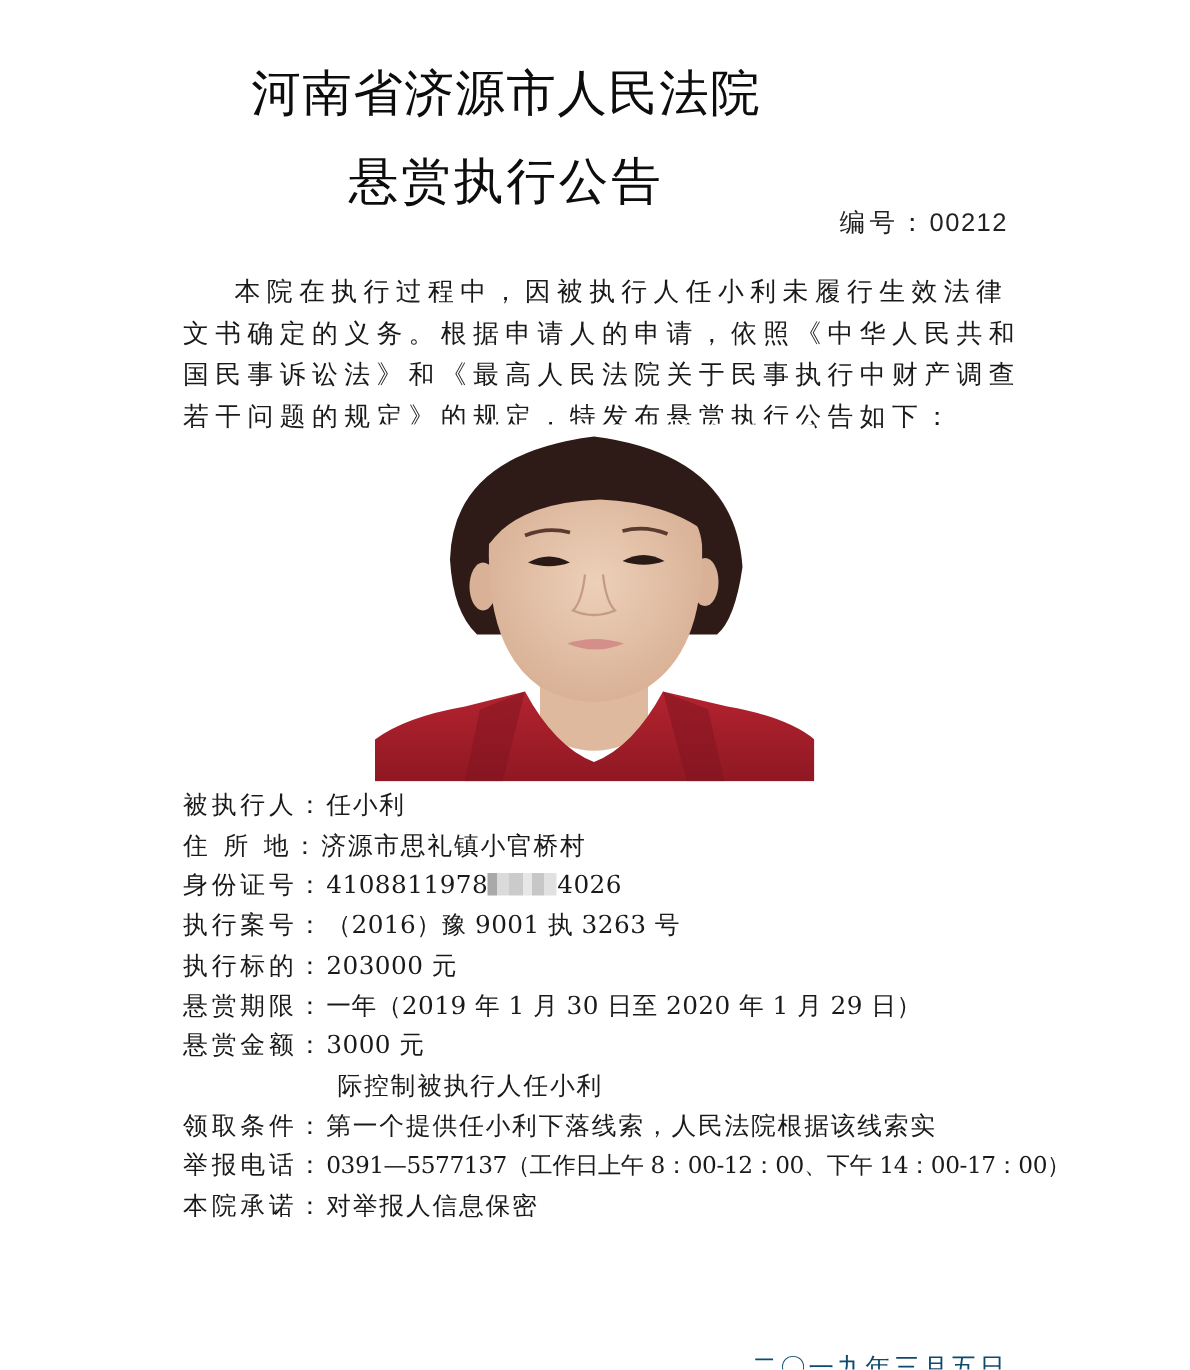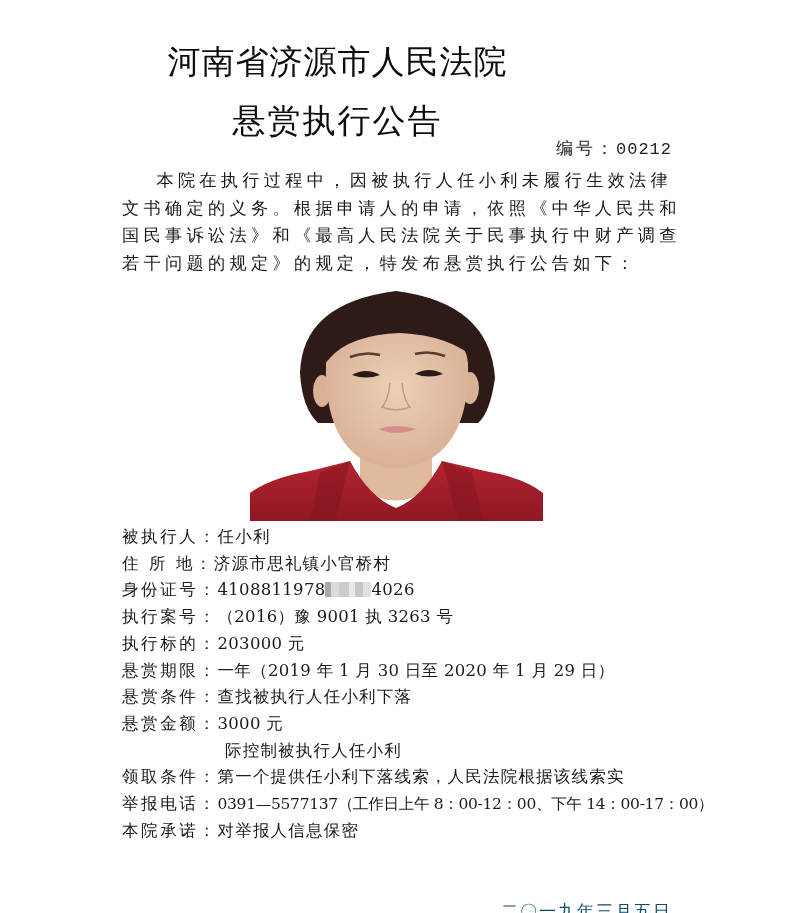--- a/index.html
+++ b/index.html
@@ -13,24 +13,24 @@
     font-family: "DejaVu Serif", "Liberation Serif", serif;
     font-size: 33px; letter-spacing: 1px; color: #0d0d0d; font-weight: normal;
   }
   #title1 { top: 18px; }
   #title2 { top: 72px; letter-spacing: 2px; }
 
   .serial {
     position: absolute; top: 137px; right: 121px;
     font-size: 17px; letter-spacing: 3px; color: #222;
   }
-  .serial .num { font-family: Liberation Mono, monospace; letter-spacing: 1px; }
+  .serial .num { font-family: Liberation Sans, sans-serif; letter-spacing: 1px; }
 
   .intro {
-    position: absolute; left: 122px; top: 167px; width: 562px;
+    position: absolute; left: 122px; top: 182px; width: 562px;
     font-size: 17.2px; line-height: 27.5px; letter-spacing: 4.3px; color: #1a1a1a;
     text-indent: 2em; margin: 0;
   }
 
   .photo {
     position: absolute; left: 250px; top: 283px; width: 293px; height: 238px;
     background: #ffffff; overflow: hidden;
   }
 
   .fields {
@@ -128,24 +128,20 @@
     </div>
     <div class="row">
       <span class="lbl">执行标的：</span>
       <span class="val num">203000 元</span>
     </div>
     <div class="row">
       <span class="lbl">悬赏期限：</span>
       <span class="val num">一年（2019 年 1 月 30 日至 2020 年 1 月 29 日）</span>
     </div>
     <div class="row">
-      <span class="lbl">悬赏条件：</span>
-      <span class="val">查找被执行人任小利下落</span>
-    </div>
-    <div class="row">
       <span class="lbl">悬赏金额：</span>
       <span class="val num">3000 元</span>
     </div>
     <div class="row cont">
       <span class="val">际控制被执行人任小利</span>
     </div>
     <div class="row">
       <span class="lbl">领取条件：</span>
       <span class="val">第一个提供任小利下落线索，人民法院根据该线索实</span>
     </div>

